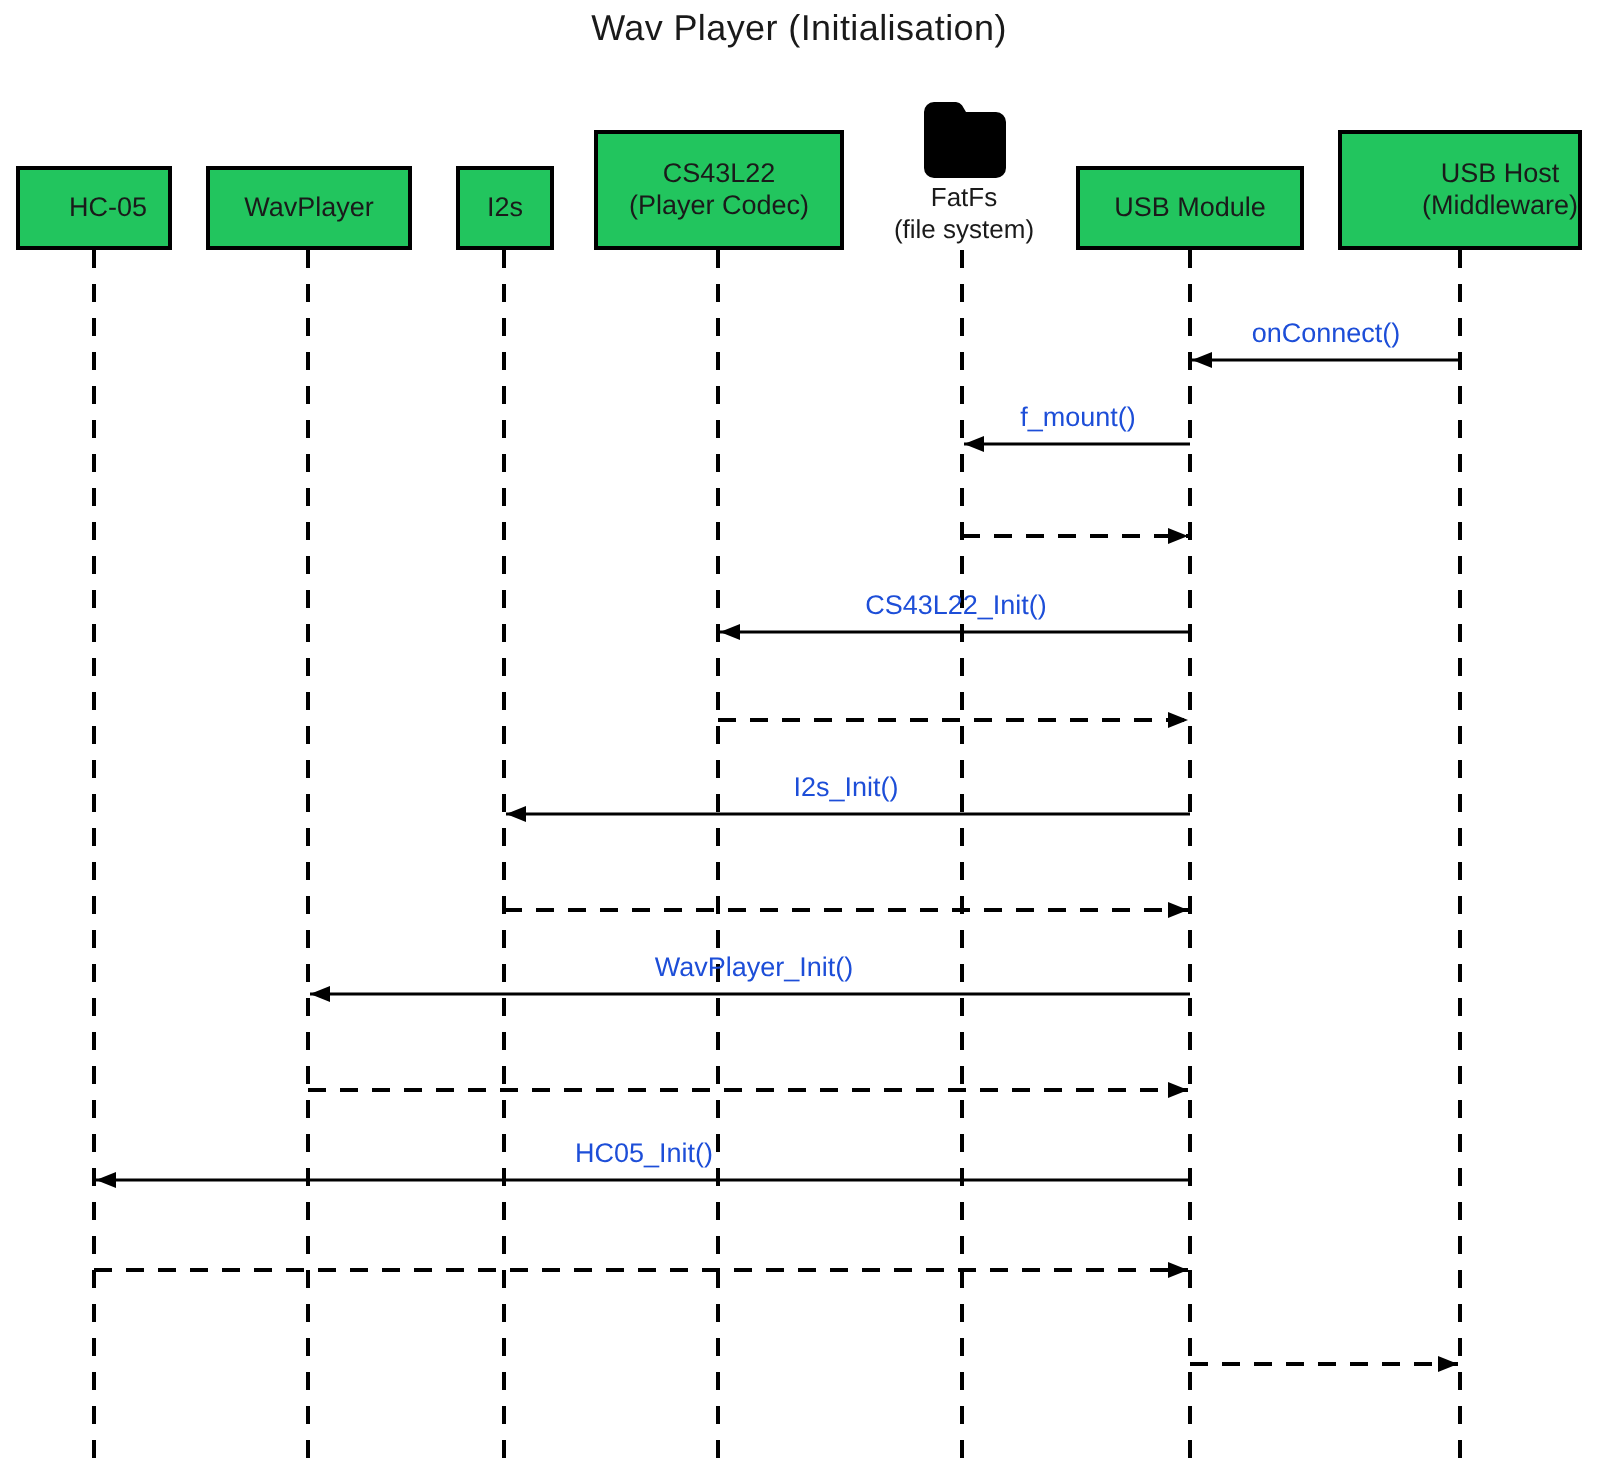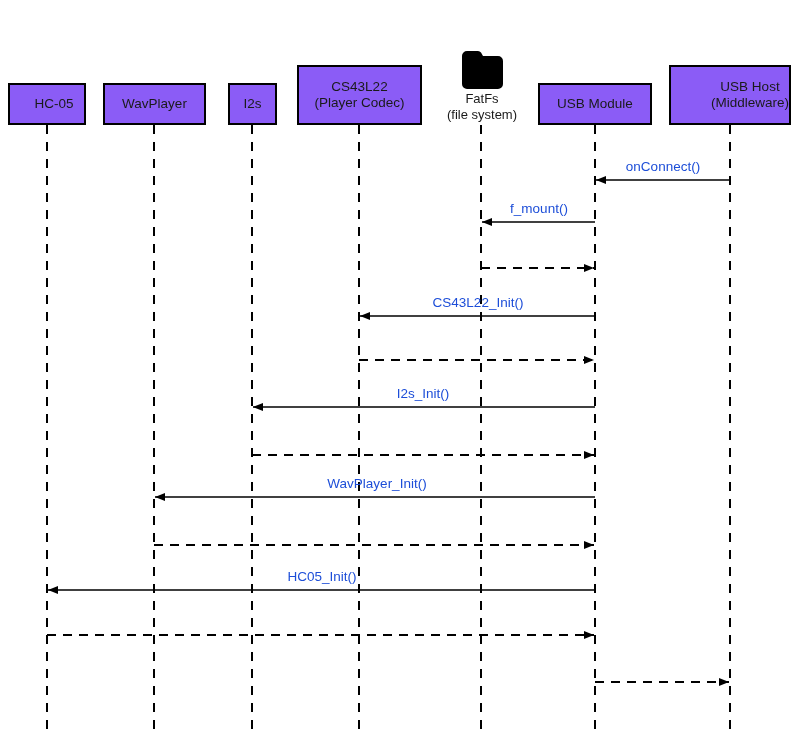--- a/index.html
+++ b/index.html
@@ -32,21 +32,21 @@
     position: absolute;
     left: 0;
     top: 0;
     width: 799px;
     height: 739px;
   }
   .part-box {
     position: absolute;
     box-sizing: border-box;
     border: 2.5px solid #000000;
-    background: #8b5cf6;
+    background: #22c55e;
     display: flex;
     align-items: center;
     justify-content: center;
     text-align: center;
     font-size: 13.5px;
     line-height: 1.15;
     color: #1a1a1a;
   }
   .part-box span { display: block; }
   .folder-part {
@@ -72,20 +72,21 @@
     white-space: nowrap;
     transform: translate(-50%, -100%);
     background: transparent;
   }
 </style>
 </head>
 <body>
 
 <div id="diagram-root">
 
+  <div id="diagram-title">Wav Player (Initialisation)</div>
 
   <svg id="canvas" viewBox="0 0 799 739" xmlns="http://www.w3.org/2000/svg">
     <defs>
       <marker id="arrowhead" markerWidth="11" markerHeight="11" refX="10" refY="4" orient="auto" markerUnits="userSpaceOnUse">
         <path d="M0,0 L10,4 L0,8 z" fill="#000000"></path>
       </marker>
     </defs>
     <g id="lifelines-layer">
         <line x1="47" x2="47" y1="125" y2="735" stroke="#000000" stroke-width="2" stroke-dasharray="9 8"></line>
         <line x1="154" x2="154" y1="125" y2="735" stroke="#000000" stroke-width="2" stroke-dasharray="9 8"></line>

